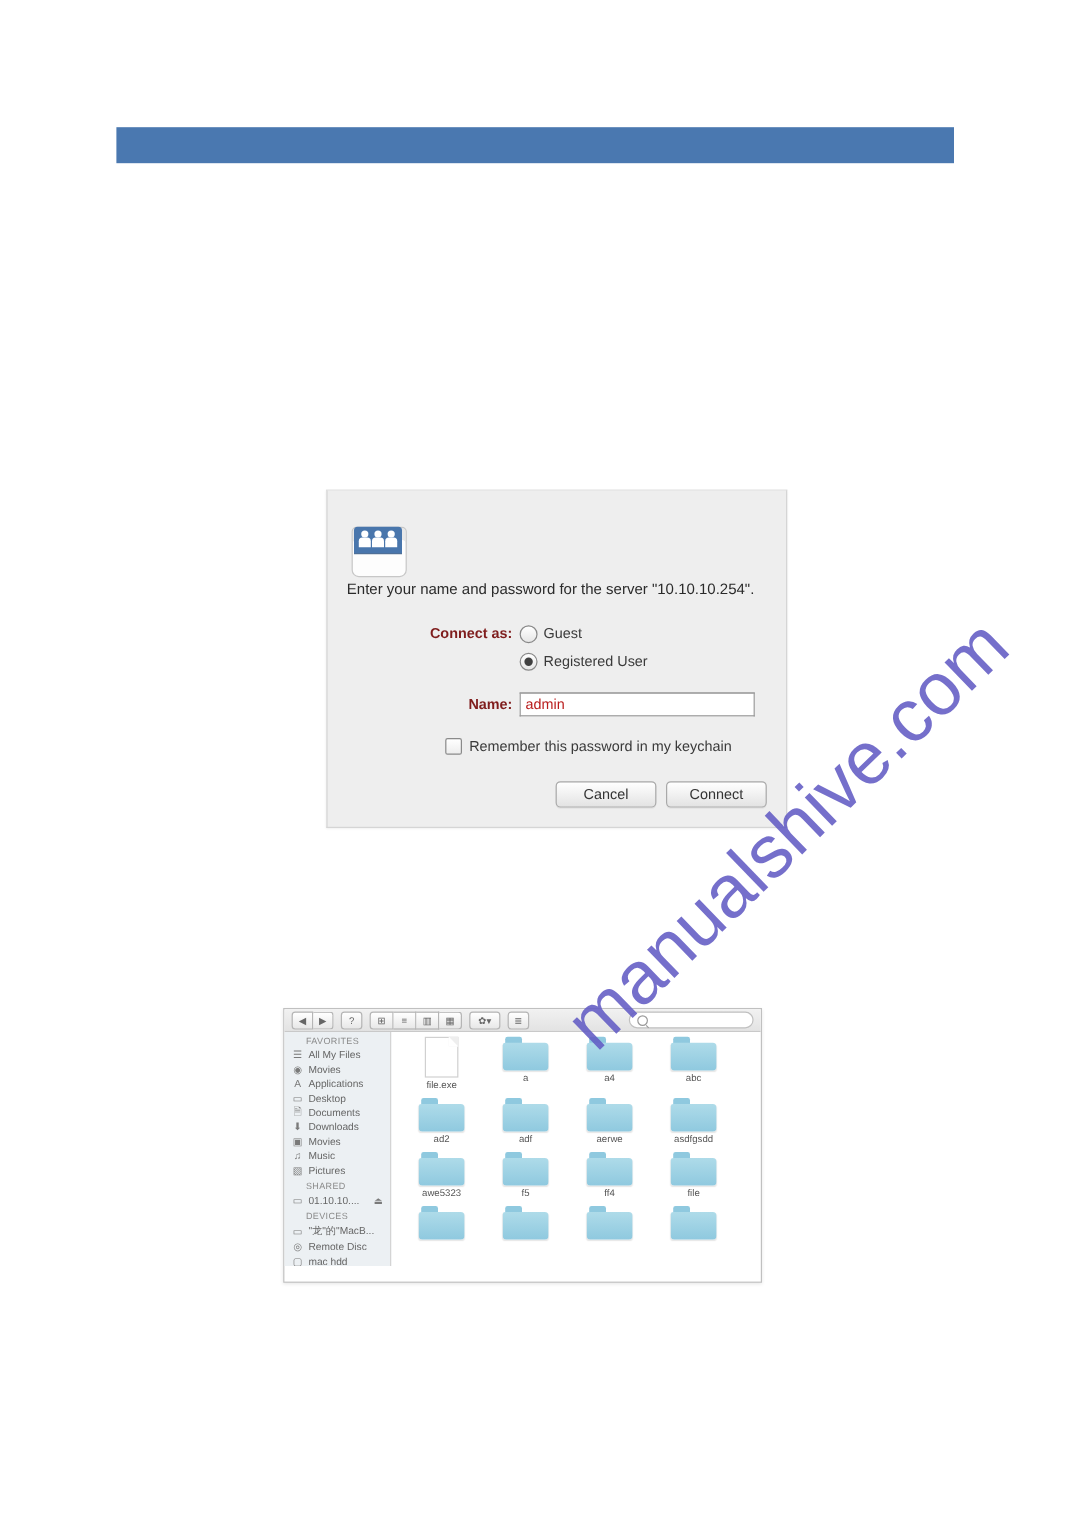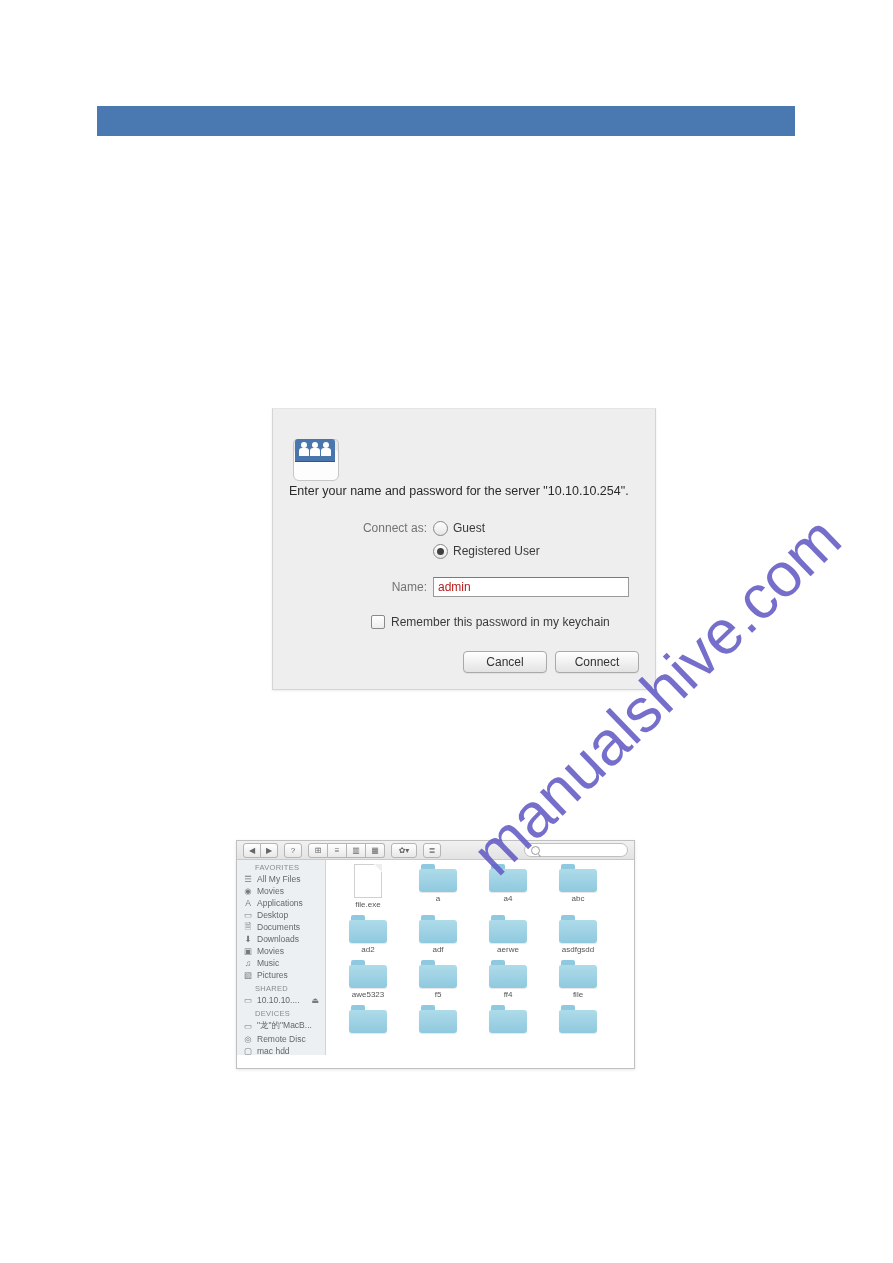--- a/index.html
+++ b/index.html
@@ -103,21 +103,22 @@
   }
   .form-row {
     display: flex;
     align-items: center;
     margin-bottom: 8px;
   }
   .form-row .lbl {
     width: 72px;
     text-align: right;
     margin-right: 6px;
-    color: #737373;
+    color: #7f1d1d;
+    font-weight: bold;
   }
   .radio {
     width: 13px; height: 13px;
     border: 1px solid #888;
     border-radius: 50%;
     display: inline-block;
     margin-right: 5px;
     position: relative;
     background: linear-gradient(#fff,#e6e6e6);
     vertical-align: middle;
@@ -495,21 +496,21 @@
           </div>
           <div class="side-item">
             <span class="side-icon">▧</span>
             <span>Pictures</span>
           </div>
         </div>
       <div class="side-group-title">SHARED</div>
       <div id="shared-list">
           <div class="side-item">
             <span class="side-icon">▭</span>
-            <span>10.10.10....</span>
+            <span>01.10.10....</span>
             <span class="eject">⏏</span>
           </div>
         </div>
       <div class="side-group-title">DEVICES</div>
       <div id="devices-list">
           <div class="side-item">
             <span class="side-icon">▭</span>
             <span>"龙"的"MacB...</span>
           </div>
           <div class="side-item">

